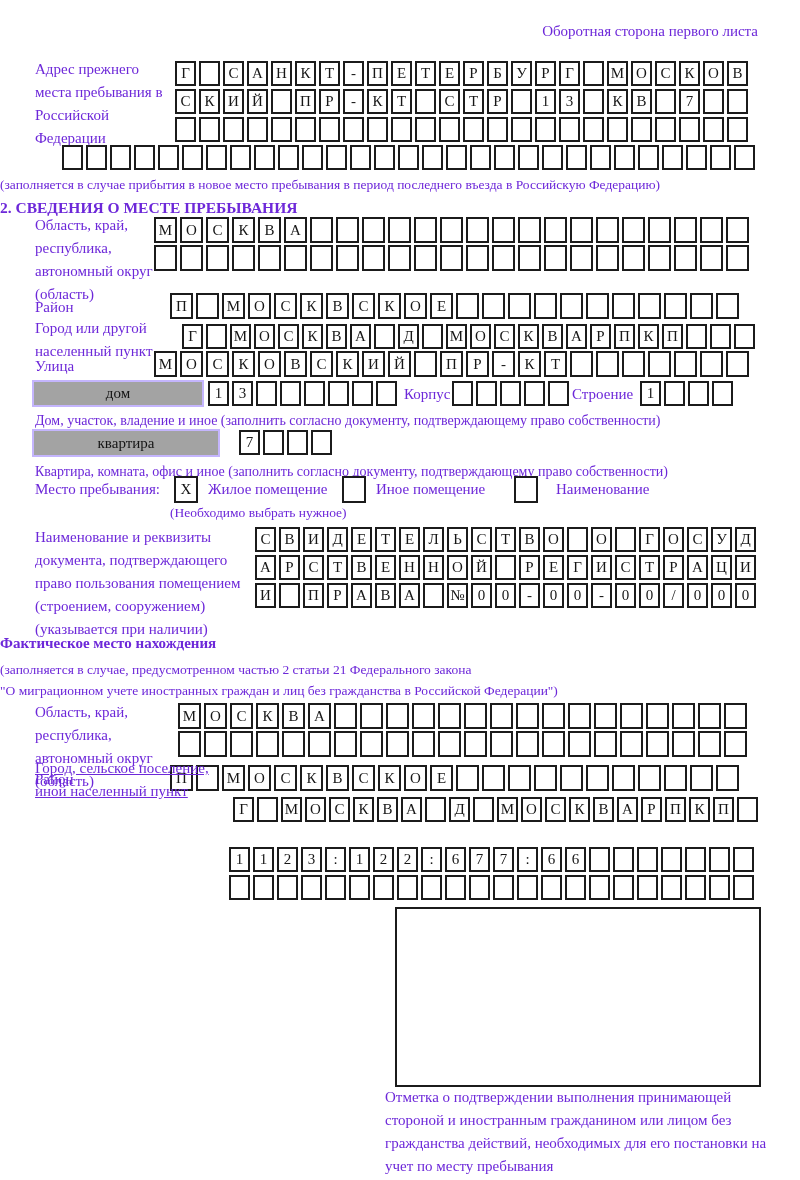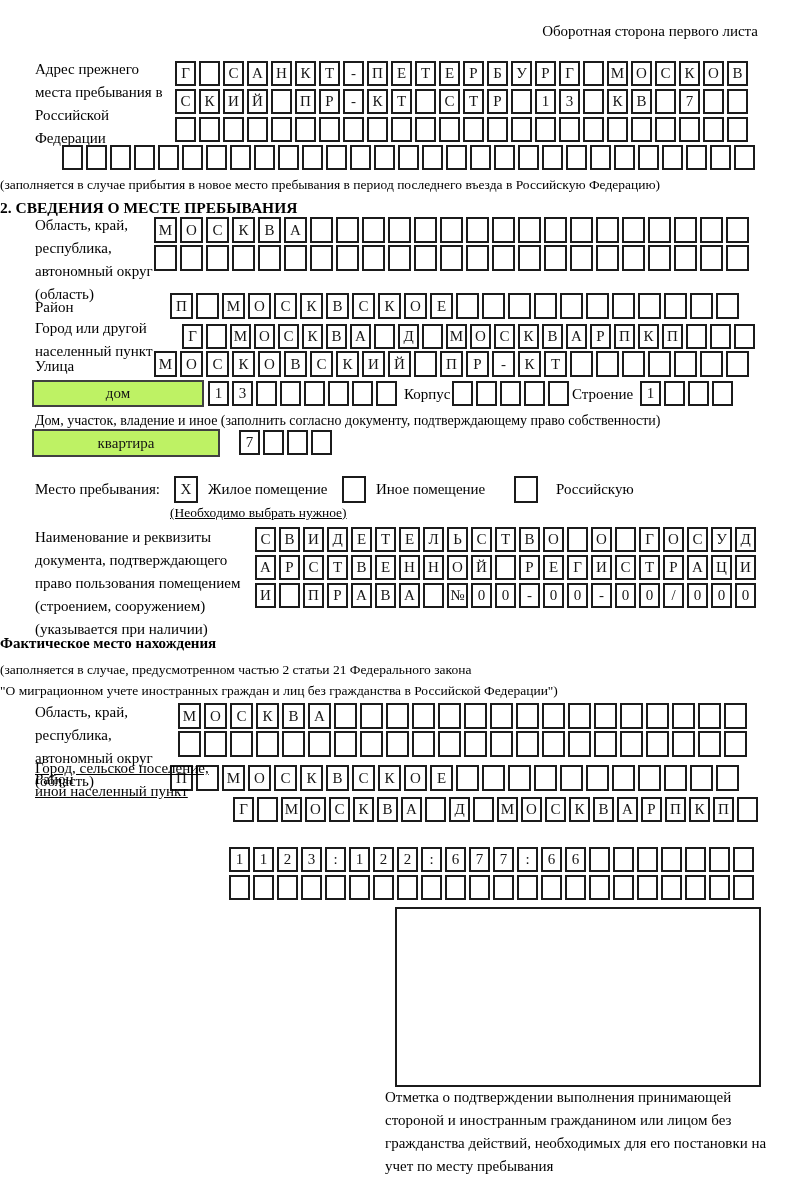--- a/index.html
+++ b/index.html
@@ -1,30 +1,30 @@
 <!DOCTYPE html>
 <html><head>
 <meta charset="utf-8">
 <style>
   html,body{margin:0;padding:0;background:#fff;}
   body{font-family:"Liberation Serif","DejaVu Serif",serif;color:#111;}
   #form-page{position:relative;width:800px;height:1180px;background:#fff;overflow:hidden;}
 
-  .txt{position:absolute;font-size:15px;line-height:23px;color:#000000;}
+  .txt{position:absolute;font-size:15px;line-height:23px;color:#6d28d9;}
   .small{font-size:13.5px;line-height:20px;}
   .center{text-align:left;}
   .bold{font-weight:bold;}
 
   .grid{position:absolute;display:flex;gap:3px;}
   .cell{flex:0 0 auto;box-sizing:border-box;width:21px;height:25px;border:2px solid #1b1b1b;
         display:flex;align-items:center;justify-content:center;
         font-size:15px;color:#161616;background:#fff;}
   .grid.wide .cell{width:23px;height:26px;}
 
-  .labelbox{position:absolute;box-sizing:border-box;border:2px solid #404040;background:#bef264;
+  .labelbox{position:absolute;box-sizing:border-box;border:2px solid #c4b5fd;background:#a3a3a3;
         display:flex;align-items:center;justify-content:center;font-size:15px;color:#141414;font-family:Liberation Serif, serif;}
 
   .checkbox{position:absolute;box-sizing:border-box;width:24px;height:27px;border:2px solid #1b1b1b;
         display:flex;align-items:center;justify-content:center;font-size:15px;background:#fff;}
 
   #confirm-box{position:absolute;left:395px;top:907px;width:362px;height:176px;
         border:2px solid #1b1b1b;background:#fff;}
 </style>
 </head>
 <body>
@@ -308,29 +308,30 @@
     </div>
   <div class="txt" style="left:35px;top:409px;font-size:14px;">Дом, участок, владение и иное (заполнить согласно документу, подтверждающему право собственности)</div>
 
   <div class="labelbox" style="left:32px;top:429px;width:188px;height:28px;">квартира</div>
   <div class="grid" style="left:239px;top:430px;">
       <span class="cell">7</span>
       <span class="cell"></span>
       <span class="cell"></span>
       <span class="cell"></span>
     </div>
+  <div class="txt" style="left:35px;top:460px;font-size:14px;">Квартира, комната, офис и иное (заполнить согласно документу, подтверждающему право собственности)</div>
 
   <div class="txt" style="left:35px;top:478px;">Место пребывания:</div>
   <div class="checkbox" style="left:174px;top:476px;">X</div>
   <div class="txt" style="left:208px;top:478px;">Жилое помещение</div>
   <div class="checkbox" style="left:342px;top:476px;"></div>
   <div class="txt" style="left:376px;top:478px;">Иное помещение</div>
   <div class="checkbox" style="left:514px;top:476px;"></div>
-  <div class="txt" style="left:556px;top:478px;">Российскую</div>
-  <div class="txt small center" style="left:170px;top:503px;width:340px;text-decoration:underline;">(Необходимо выбрать нужное)</div>
+  <div class="txt" style="left:556px;top:478px;">Наименование</div>
+  <div class="txt small center" style="left:170px;top:503px;width:340px;">(Необходимо выбрать нужное)</div>
 
   <div class="txt" style="left:35px;top:526px;width:218px;">Наименование и реквизиты документа, подтверждающего право пользования помещением (строением, сооружением) (указывается при наличии)</div>
   <div class="grid" style="left:255px;top:527px;">
       <span class="cell">С</span>
       <span class="cell">В</span>
       <span class="cell">И</span>
       <span class="cell">Д</span>
       <span class="cell">Е</span>
       <span class="cell">Т</span>
       <span class="cell">Е</span>

